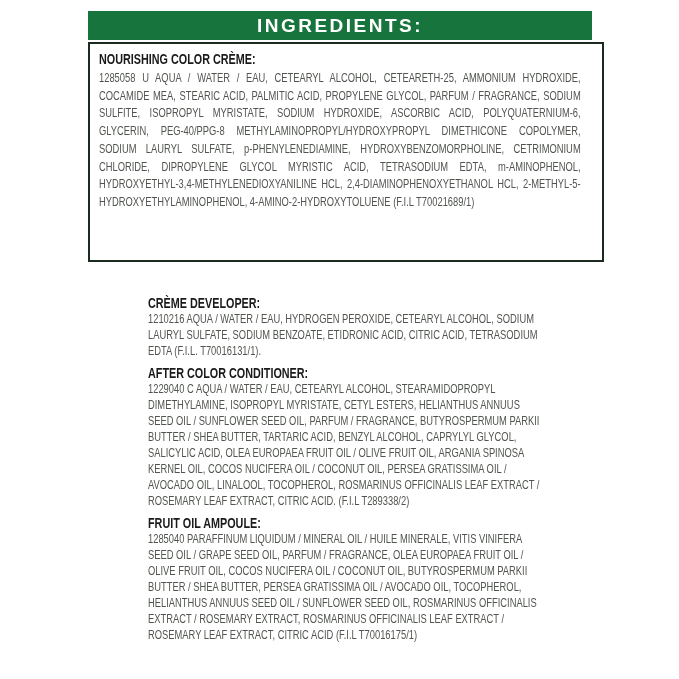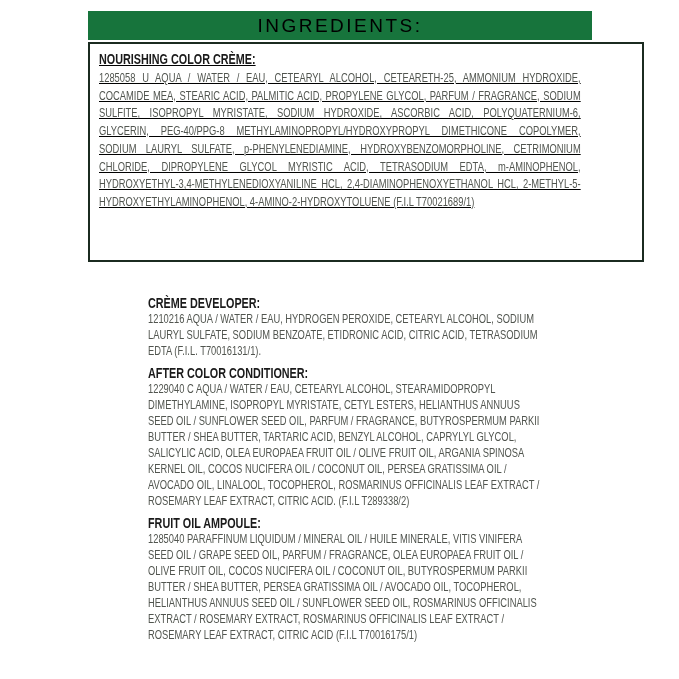--- a/index.html
+++ b/index.html
@@ -5,27 +5,27 @@
   html,body{margin:0;padding:0;background:#ffffff;}
   #page{
     position:relative;width:679px;height:679px;background:#ffffff;
     font-family:"Liberation Sans",sans-serif;overflow:hidden;
   }
   .green-bar{
     position:absolute;left:88px;top:11px;width:504px;height:29px;
     background:#17743C;display:flex;align-items:center;justify-content:center;
   }
   .green-bar-title{
-    color:#000000;font-weight:400;font-size:19px;letter-spacing:2.5px;
+    color:#ffffff;font-weight:700;font-size:19px;letter-spacing:2.5px;
     white-space:nowrap;
   }
   .ing-box{
-    position:absolute;left:88px;top:42px;width:556px;height:220px;
+    position:absolute;left:88px;top:42px;width:516px;height:220px;
     border:2px solid #1B2B20;box-sizing:border-box;
-    padding:6px 24px 0 9px;overflow:hidden;background:#ffffff;text-decoration:underline;
+    padding:6px 24px 0 9px;overflow:hidden;background:#ffffff;
   }
   
   .condensed{transform:scaleX(0.72);transform-origin:0 0;}
   .box-inner{width:669px;}
   .sec-heading{
     font-weight:700;font-size:15px;line-height:17px;color:#1A1A1A;
   }
   .box-body{
     margin:2px 0 0 0;font-size:13px;line-height:17.7px;color:#51554F;
     text-align:justify;

